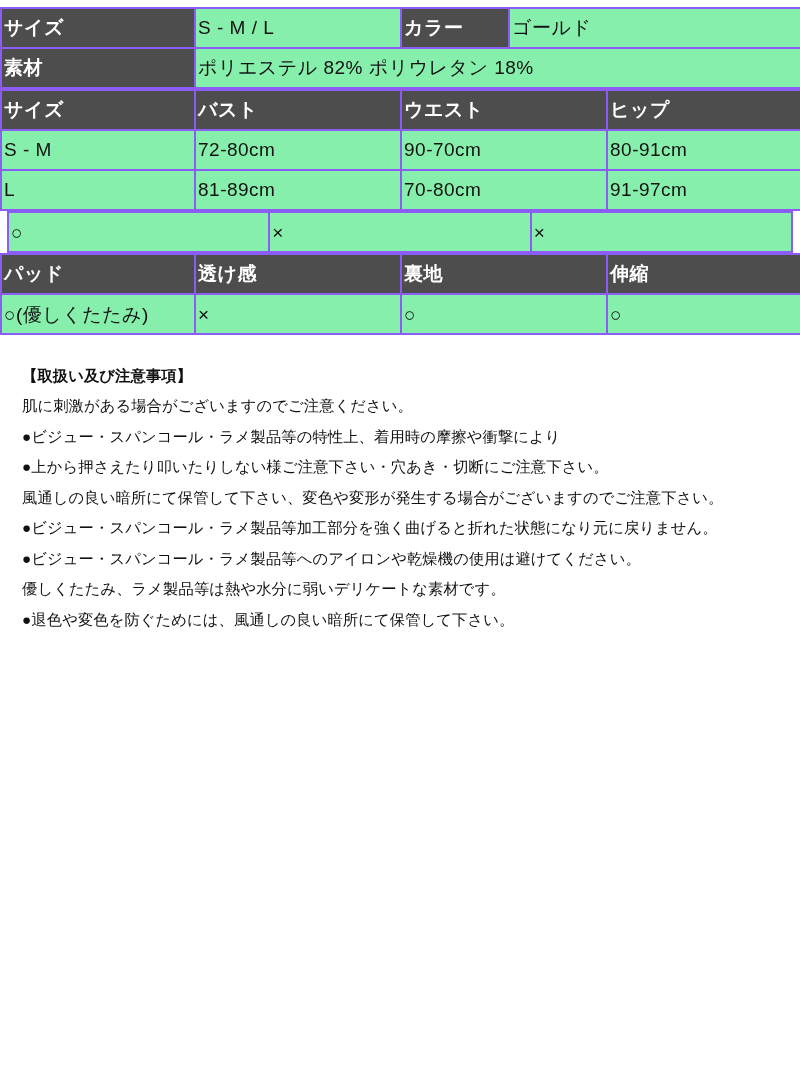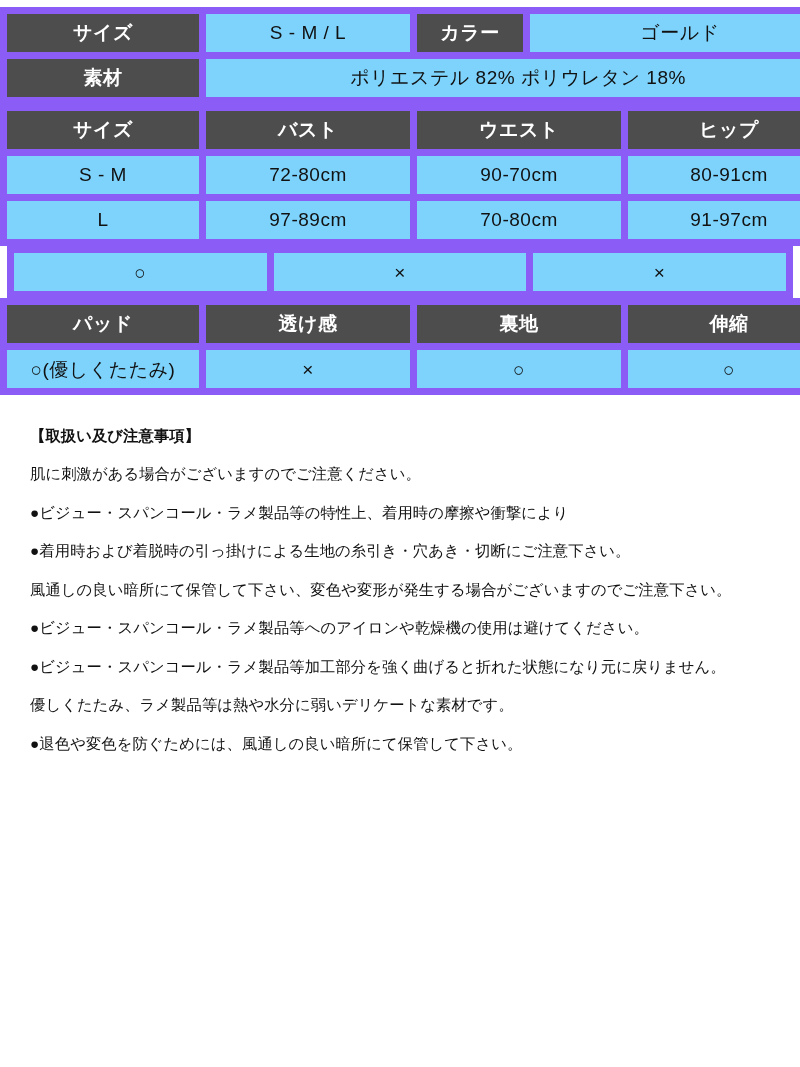--- a/index.html
+++ b/index.html
@@ -20,37 +20,37 @@
     position: relative;
     box-sizing: border-box;
   }
   table.spec {
     border-collapse: collapse;
     table-layout: fixed;
     width: 786px;
     margin: 0 auto;
   }
   table.spec td {
-    border: 7px solid #8b5cf6;
+    border: 2px solid #8b5cf6;
     height: 38px;
-    text-align: center;
+    text-align: left;
     vertical-align: middle;
     font-size: 19px;
     letter-spacing: 0.5px;
     padding: 0 2px;
     background: #ffffff;
     color: #000000;
   }
   table.spec td.hdr {
     background: #4d4d4d;
     color: #ffffff;
     font-weight: bold;
   }
   table.spec td.val {
-    background: #7dd3fc;
+    background: #86efac;
     color: #111111;
   }
   .block {
     margin-top: 7px;
   }
   .block.first { margin-top: 7px; }
   .sym {
     font-size: 19px;
     line-height: 1;
   }
@@ -60,21 +60,21 @@
     font-size: 15.3px;
     line-height: 1.47;
     color: #111111;
     letter-spacing: 0.1px;
   }
   .notes .ttl {
     font-weight: bold;
     margin-bottom: 1px;
   }
   .notes p {
-    margin: 16px;
+    margin: 8px;
     padding: 0;
     white-space: pre-wrap;
     font-family: Liberation Serif, serif;
   }
 </style>
 </head>
 <body>
 
 <div class="page">
 
@@ -102,21 +102,21 @@
         <td class="hdr" style="width:198px">ヒップ</td>
       </tr>
       <tr>
         <td class="val">S - M</td>
         <td class="val">72-80cm</td>
         <td class="val">90-70cm</td>
         <td class="val">80-91cm</td>
       </tr>
       <tr>
         <td class="val">L</td>
-        <td class="val">97-89cm</td>
+        <td class="val">81-89cm</td>
         <td class="val">70-80cm</td>
         <td class="val">91-97cm</td>
       </tr>
     </tbody>
   </table>
 
   <table class="spec block">
     <tbody>
       <tr>
         <td class="val sym">○</td>
@@ -140,21 +140,21 @@
         <td class="val sym">○</td>
         <td class="val sym">○</td>
       </tr>
     </tbody>
   </table>
 
   <div class="notes">
     <p class="ttl">【取扱い及び注意事項】</p>
     <p>肌に刺激がある場合がございますのでご注意ください。</p>
     <p>●ビジュー・スパンコール・ラメ製品等の特性上、着用時の摩擦や衝撃により</p>
-    <p>●着用時および着脱時の引っ掛けによる生地の糸引き・穴あき・切断にご注意下さい。</p>
+    <p>●上から押さえたり叩いたりしない様ご注意下さい・穴あき・切断にご注意下さい。</p>
     <p>風通しの良い暗所にて保管して下さい、変色や変形が発生する場合がございますのでご注意下さい。</p>
+    <p>●ビジュー・スパンコール・ラメ製品等加工部分を強く曲げると折れた状態になり元に戻りません。</p>
     <p>●ビジュー・スパンコール・ラメ製品等へのアイロンや乾燥機の使用は避けてください。</p>
-    <p>●ビジュー・スパンコール・ラメ製品等加工部分を強く曲げると折れた状態になり元に戻りません。</p>
     <p>優しくたたみ、ラメ製品等は熱や水分に弱いデリケートな素材です。</p>
     <p>●退色や変色を防ぐためには、風通しの良い暗所にて保管して下さい。</p>
   </div>
 
 </div>
 
 </body></html>

